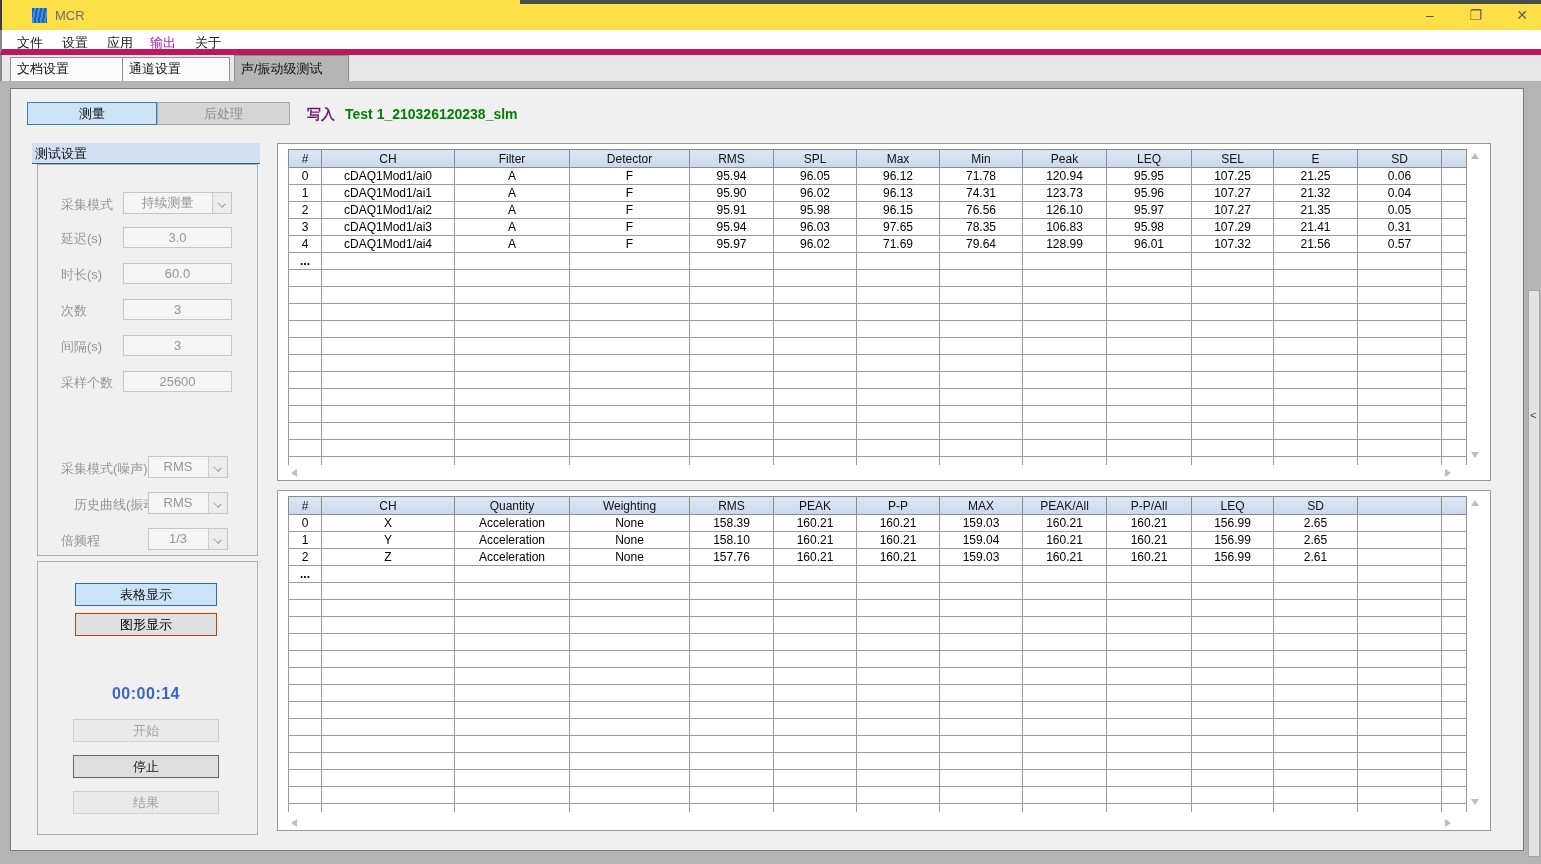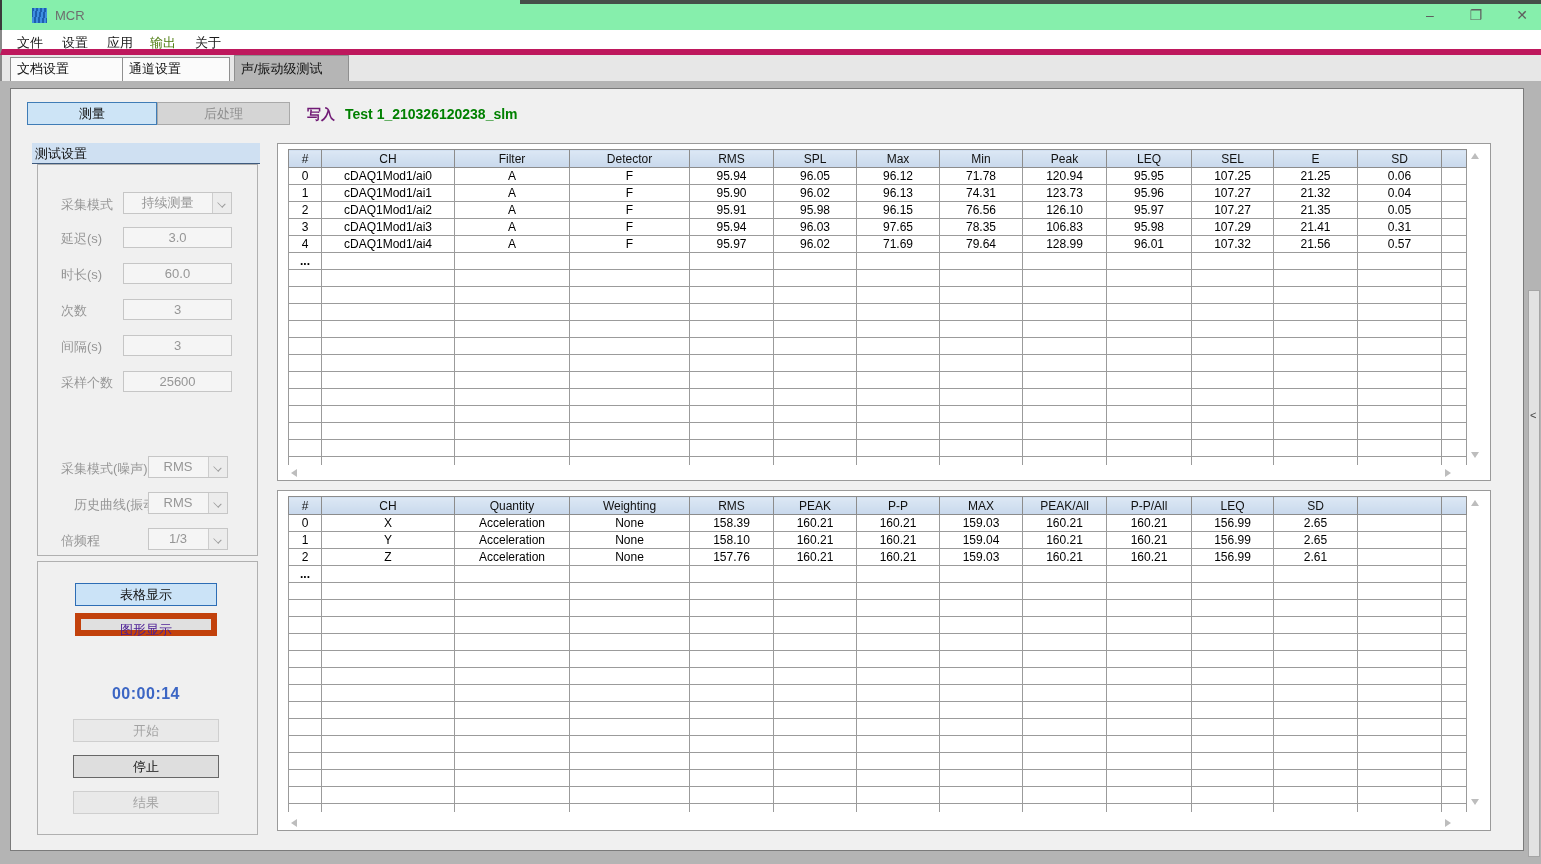--- a/index.html
+++ b/index.html
@@ -6,30 +6,30 @@
   html,body { width:1541px; height:864px; }
   body {
     font-family:"Liberation Sans", sans-serif;
     background:#b4b4b4; position:relative; overflow:hidden;
     -webkit-font-smoothing:antialiased;
   }
   .abs { position:absolute; }
 
   
   .top-dark { left:520px; top:0; width:1021px; height:4px; background:#454f49; }
-  .titlebar { left:0; top:0; width:1541px; height:30px; background:#86efac; border-left:2px solid #3a3a3a; }
+  .titlebar { left:0; top:0; width:1541px; height:30px; background:#fde047; border-left:2px solid #3a3a3a; }
   .app-logo { left:30px; top:8px; width:15px; height:15px; background:#2f7fd6;
     background-image:repeating-linear-gradient(100deg,#1d5fae 0 2px,#3e8ee0 2px 4px); }
   .app-title { left:53px; top:8px; font-size:13px; color:#6e6e6e; }
   .winbtn { top:5px; width:30px; height:20px; text-align:center; line-height:20px; font-size:14px; color:#5f5f5f; cursor:default; }
   .winbtn.min { left:1413px; } .winbtn.max { left:1459px; } .winbtn.close { left:1505px; }
 
   .menubar { left:0; top:30px; width:1541px; height:25px; background:#ffffff; border-left:2px solid #8a8a8a; border-bottom:6px solid #be185d; }
   .menu-item { position:absolute; top:3px; height:19px; line-height:19px; font-size:13px; color:#1b1b1b; padding:0 6px; }
-  .menu-item.disabled { color:#4d7c0f; }
+  .menu-item.disabled { color:#a21caf; }
 
   .tabbar { left:0; top:55px; width:1541px; height:26px; background:#e7e7e7; border-left:2px solid #8a8a8a; }
   .tab { position:absolute; top:2px; height:24px; line-height:22px; font-size:13px; color:#111;
     background:#fbfbfb; border:1px solid #8f8f8f; border-bottom:none; padding-left:6px; }
   .tab.active { background:#b5b5b5; top:0; height:26px; line-height:26px; }
 
   .desktop { left:0; top:81px; width:1541px; height:783px; background:#b4b4b4; }
   .main-panel { left:10px; top:88px; width:1514px; height:763px; background:#f0f0f0; border:1px solid #7a7a7a; }
 
   
@@ -52,21 +52,21 @@
     font-size:13px; color:#969696; }
   .combo .val { position:absolute; left:0; right:20px; top:0; bottom:0; text-align:center; line-height:20px; }
   .combo .arrowbox { position:absolute; right:0; top:0; width:19px; bottom:0; background:#ececec; border-left:1px solid #cdcdcd; }
   .combo .chev { position:absolute; right:5px; top:7px; width:8px; height:8px; }
   .combo .chev::before { content:""; position:absolute; left:0; top:0; width:6px; height:6px;
     border-right:1.5px solid #9a9a9a; border-bottom:1.5px solid #9a9a9a; transform:rotate(45deg) scale(1,.7); }
 
   .lower-box { left:37px; top:561px; width:221px; height:274px; border:1px solid #b0b0b0; }
   .disp-btn { position:absolute; left:75px; width:142px; height:23px; line-height:21px; text-align:center; font-size:13px; }
   .table-disp { top:583px; background:#cbe3f7; border:1px solid #2d6db5; color:#111; }
-  .graph-disp { top:613px; background:#e0e0e0; border:6px solid #c2410c; color:#4c1d95; }
+  .graph-disp { top:613px; background:#e0e0e0; border:1px solid #c2410c; color:#000000; }
   .timer { left:75px; top:685px; width:142px; text-align:center; font-size:16px; font-weight:bold; color:#3c66c4; letter-spacing:.5px; }
   .run-btn { position:absolute; left:73px; width:146px; height:23px; line-height:21px; text-align:center; font-size:13px; }
   .start-btn  { top:719px; background:#e9e9e9; border:1px solid #cfcfcf; color:#a3a3a3; }
   .stop-btn   { top:755px; background:#dedede; border:1px solid #676767; color:#111; }
   .result-btn { top:791px; background:#e9e9e9; border:1px solid #cfcfcf; color:#a3a3a3; }
 
   
   .tbl-panel { background:#ffffff; border:1px solid #9a9a9a; }
   .tbl-panel.sound { left:277px; top:143px; width:1214px; height:338px; }
   .tbl-panel.vib   { left:277px; top:490px; width:1214px; height:341px; }

